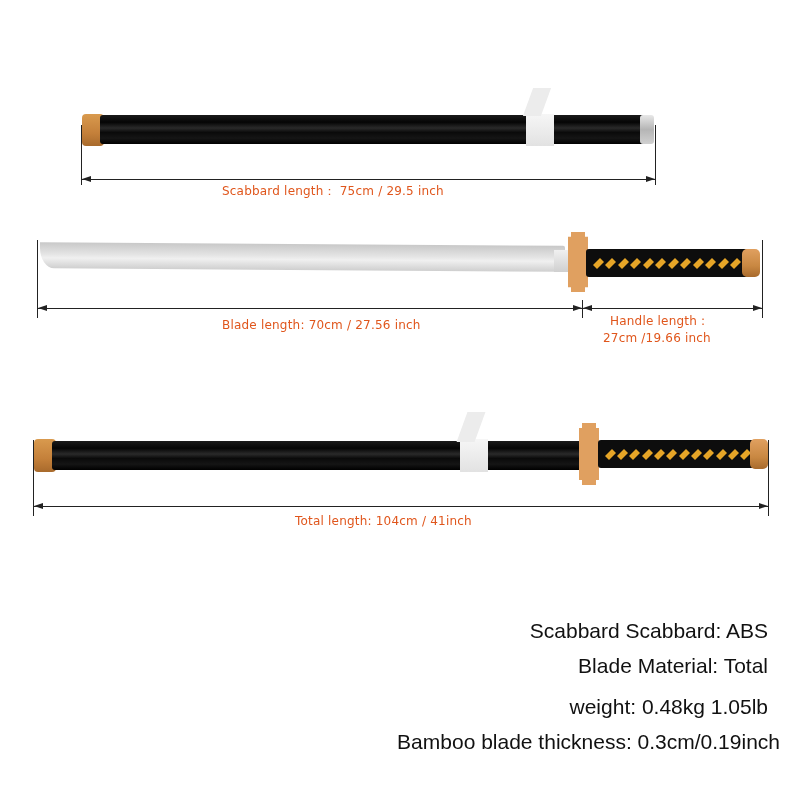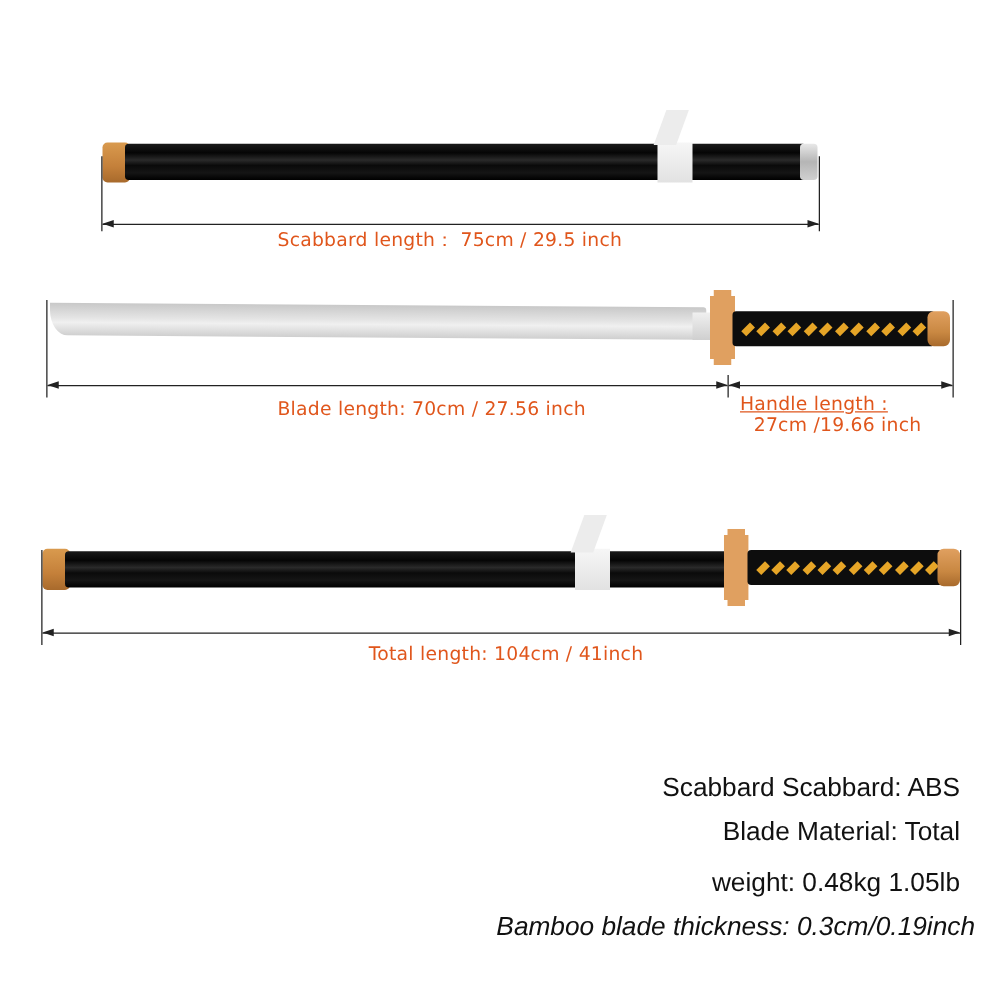--- a/index.html
+++ b/index.html
@@ -1,18 +1,18 @@
 <!DOCTYPE html>
 <html><head>
   <meta charset="utf-8">
   <style>
     html, body { margin:0; padding:0; background:#ffffff; }
     body { width:800px; height:800px; position:relative; overflow:hidden; font-family:"DejaVu Sans", sans-serif; }
     .abs { position:absolute; }
-    .dim-label { position:absolute; color:#e0561c; font-family:"DejaVu Sans", sans-serif; font-size:15px; white-space:nowrap; letter-spacing:0.2px; }
+    .dim-label { position:absolute; color:#e0561c; font-family:"DejaVu Sans", sans-serif; font-size:12px; white-space:nowrap; letter-spacing:0.2px; }
     .spec { position:absolute; right:32px; color:#111; font-family:"Liberation Sans", sans-serif; font-size:21px; white-space:nowrap; text-align:right; }
     .vline { position:absolute; width:1px; background:#222; }
     .hline { position:absolute; height:1px; background:#222; }
     .arrow-l { position:absolute; width:0; height:0; border-top:3px solid transparent; border-bottom:3px solid transparent; border-right:9px solid #222; }
     .arrow-r { position:absolute; width:0; height:0; border-top:3px solid transparent; border-bottom:3px solid transparent; border-left:9px solid #222; }
     .scabbard-body { position:absolute; background:linear-gradient(180deg,#1a1a1a 0%,#050505 25%,#2a2a2a 45%,#0a0a0a 60%,#151515 80%,#000 100%); border-radius:3px; }
     .cap { position:absolute; background:linear-gradient(180deg,#d99a4e,#c4803a 60%,#a86a2c); border-radius:4px; }
     .silver-cap { position:absolute; background:linear-gradient(180deg,#e8e8e8,#b5b5b5 50%,#d0d0d0); border-radius:3px; }
     .tape { position:absolute; background:linear-gradient(180deg,#f6f6f6,#e2e2e2); }
     .blade { position:absolute; background:linear-gradient(180deg,#c8c8c8 0%,#e4e4e4 45%,#f0f0f0 60%,#cfcfcf 100%); border-radius:0 2px 2px 14px / 0 2px 2px 20px; }
@@ -61,21 +61,21 @@
 <div class="vline" style="left:37px;top:240px;height:78px;"></div>
 <div class="vline" style="left:582px;top:300px;height:18px;"></div>
 <div class="vline" style="left:762px;top:240px;height:78px;"></div>
 <div class="hline" style="left:38px;top:308px;width:544px;"></div>
 <div class="arrow-l" style="left:38px;top:305px;"></div>
 <div class="arrow-r" style="left:573px;top:305px;"></div>
 <div class="hline" style="left:583px;top:308px;width:179px;"></div>
 <div class="arrow-l" style="left:583px;top:305px;"></div>
 <div class="arrow-r" style="left:753px;top:305px;"></div>
 <div class="dim-label" style="left:222px;top:318px;">Blade length: 70cm / 27.56 inch</div>
-<div class="dim-label" style="left:592px;top:314px;text-decoration:underline;">Handle length :</div>
+<div class="dim-label" style="left:610px;top:314px;">Handle length :</div>
 <div class="dim-label" style="left:603px;top:331px;">27cm /19.66 inch</div>
 
 <div class="abs" style="left:32px;top:408px;width:740px;height:80px;">
   <div class="cap" style="left:2px;top:31px;width:22px;height:33px;"></div>
   <div class="scabbard-body" style="left:20px;top:33px;width:535px;height:29px;"></div>
   <div class="tape" style="left:428px;top:31px;width:28px;height:33px;"></div>
   <div class="abs" style="left:430px;top:4px;width:18px;height:30px;background:#ececec;transform:skewX(-20deg);"></div>
   <div class="abs" style="left:548px;top:32px;width:14px;height:30px;background:linear-gradient(180deg,#f0f0f0,#cfcfcf);"></div>
   <div class="guard" style="left:547px;top:15px;width:20px;height:62px;"></div>
   <div class="handle" style="left:566px;top:32px;width:160px;height:28px;">
@@ -97,13 +97,13 @@
 <div class="vline" style="left:33px;top:440px;height:76px;"></div>
 <div class="vline" style="left:768px;top:440px;height:76px;"></div>
 <div class="hline" style="left:34px;top:506px;width:734px;"></div>
 <div class="arrow-l" style="left:34px;top:503px;"></div>
 <div class="arrow-r" style="left:759px;top:503px;"></div>
 <div class="dim-label" style="left:263px;top:514px;margin-left:32px;">Total length: 104cm / 41inch</div>
 
 <div class="spec" style="top:619px;">Scabbard Scabbard: ABS</div>
 <div class="spec" style="top:654px;">Blade Material: Total</div>
 <div class="spec" style="top:695px;">weight: 0.48kg 1.05lb</div>
-<div class="spec" style="top:730px;right:20px;font-style:italic;">Bamboo blade thickness: 0.3cm/0.19inch</div>
+<div class="spec" style="top:730px;right:20px;">Bamboo blade thickness: 0.3cm/0.19inch</div>
 
 </body></html>

